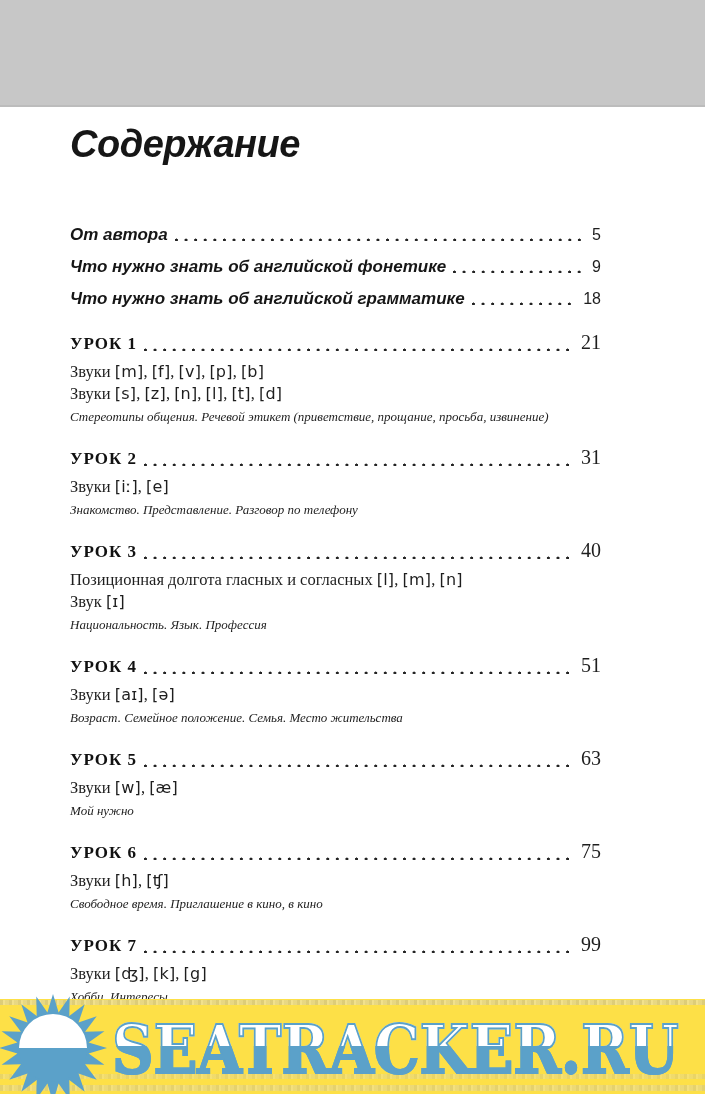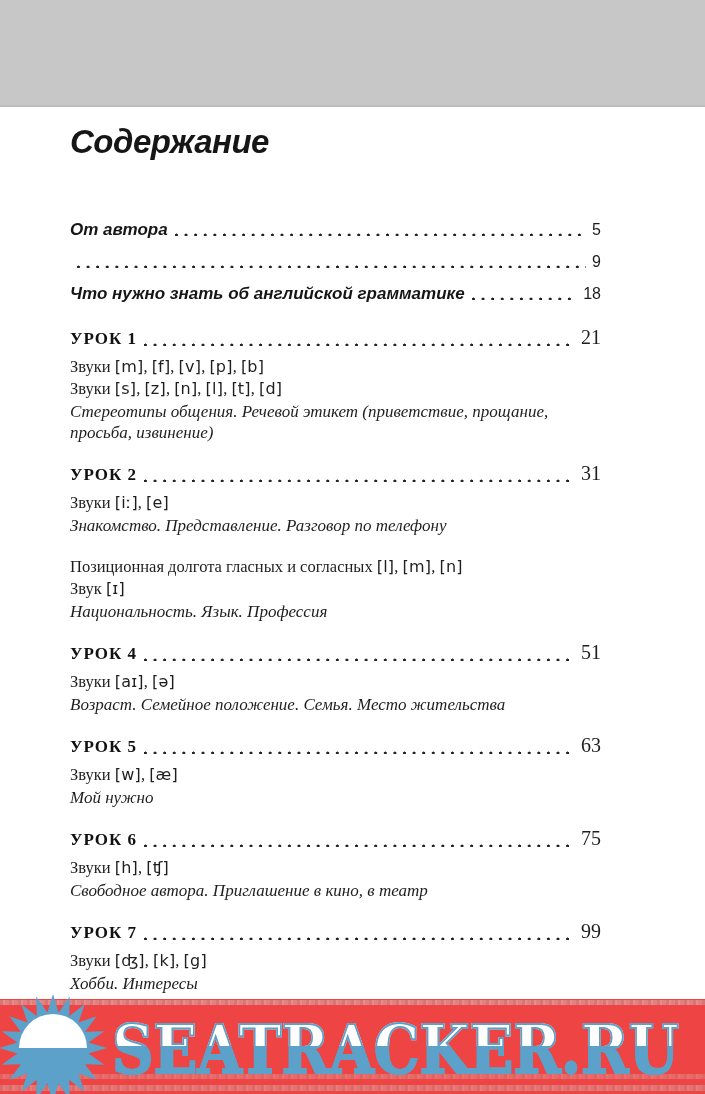--- a/index.html
+++ b/index.html
@@ -12,21 +12,21 @@
   .top-band{
     position:absolute;top:0;left:0;width:705px;height:105px;
     background:#c7c7c7;border-bottom:2px solid #bcbcbc;
   }
   .content{
     position:absolute;top:107px;left:70px;width:531px;
   }
   h1.page-title{
     margin:16px 0 0 0;
     font-family:"Liberation Sans","DejaVu Sans",sans-serif;
-    font-size:33px;font-weight:bold;font-style:italic;
+    font-size:38px;font-weight:bold;font-style:italic;
     letter-spacing:-0.5px;color:#161616;
   }
   .front-matter{margin-top:60px;}
   .fm-row{
     display:flex;align-items:baseline;
     font-family:"Liberation Sans","DejaVu Sans",sans-serif;
     font-size:17px;font-weight:bold;font-style:italic;
     color:#161616;
     margin-bottom:14px;line-height:18px;
   }
@@ -53,27 +53,27 @@
   }
   .pg{font-size:20px;color:#1e1e1e;white-space:nowrap;padding-left:4px;}
   .sound-line{
     font-size:16.5px;line-height:22px;color:#1e1e1e;
   }
   .phon{
     font-family:"DejaVu Sans","Liberation Sans",sans-serif;
     font-size:16px;letter-spacing:0.2px;
   }
   .topic{
-    font-size:17px;font-style:italic;line-height:21px;
+    font-size:13px;font-style:italic;line-height:21px;
     margin-top:1px;color:#1e1e1e;
   }
   
   .watermark{
     position:absolute;left:0;bottom:0;width:705px;height:95px;
-    background:#ef4444;
+    background:#fde047;
   }
   .wm-noise{
     position:absolute;left:0;right:0;height:5px;
     background:repeating-linear-gradient(90deg,#b5b5b5 0 3px,#e2e2e2 3px 5px,#cdcdcd 5px 9px);
   }
   .wm-noise-top{top:1px;opacity:.45;}
   .wm-noise-mid{bottom:15px;opacity:.28;}
   .wm-noise-bottom{bottom:3px;opacity:.35;height:6px;}
   .sun{position:absolute;left:-3px;top:-7px;}
   .wm-text{
@@ -101,20 +101,21 @@
 <main class="content">
   <h1 class="page-title">Содержание</h1>
   <section class="front-matter">
   <div class="fm-row">
     <span>От автора</span>
     <span class="dots"></span>
     <span class="pg">5</span>
   </div>
 
   <div class="fm-row">
+    <span>Что нужно знать об английской фонетике</span>
     <span class="dots"></span>
     <span class="pg">9</span>
   </div>
 
   <div class="fm-row">
     <span>Что нужно знать об английской грамматике</span>
     <span class="dots"></span>
     <span class="pg">18</span>
   </div>
 </section>
@@ -138,20 +139,25 @@
       <span class="dots"></span>
       <span class="pg">31</span>
     </div>
     <div>
           <div class="sound-line">Звуки <span class="phon">[iː]</span>, <span class="phon">[e]</span></div>
         </div>
     <div class="topic">Знакомство. Представление. Разговор по телефону</div>
   </div>
 
   <div class="lesson">
+    <div class="lesson-head">
+      <span class="lesson-title">УРОК 3</span>
+      <span class="dots"></span>
+      <span class="pg">40</span>
+    </div>
     <div>
           <div class="sound-line">Позиционная долгота гласных и согласных <span class="phon">[l]</span>, <span class="phon">[m]</span>, <span class="phon">[n]</span></div>
           <div class="sound-line">Звук <span class="phon">[ɪ]</span></div>
         </div>
     <div class="topic">Национальность. Язык. Профессия</div>
   </div>
 
   <div class="lesson">
     <div class="lesson-head">
       <span class="lesson-title">УРОК 4</span>
@@ -178,21 +184,21 @@
 
   <div class="lesson">
     <div class="lesson-head">
       <span class="lesson-title">УРОК 6</span>
       <span class="dots"></span>
       <span class="pg">75</span>
     </div>
     <div>
           <div class="sound-line">Звуки <span class="phon">[h]</span>, <span class="phon">[ʧ]</span></div>
         </div>
-    <div class="topic">Свободное автора. Приглашение в кино, в театр</div>
+    <div class="topic">Свободное время. Приглашение в кино, в кино</div>
   </div>
 
   <div class="lesson">
     <div class="lesson-head">
       <span class="lesson-title">УРОК 7</span>
       <span class="dots"></span>
       <span class="pg">99</span>
     </div>
     <div>
           <div class="sound-line">Звуки <span class="phon">[ʤ]</span>, <span class="phon">[k]</span>, <span class="phon">[g]</span></div>

